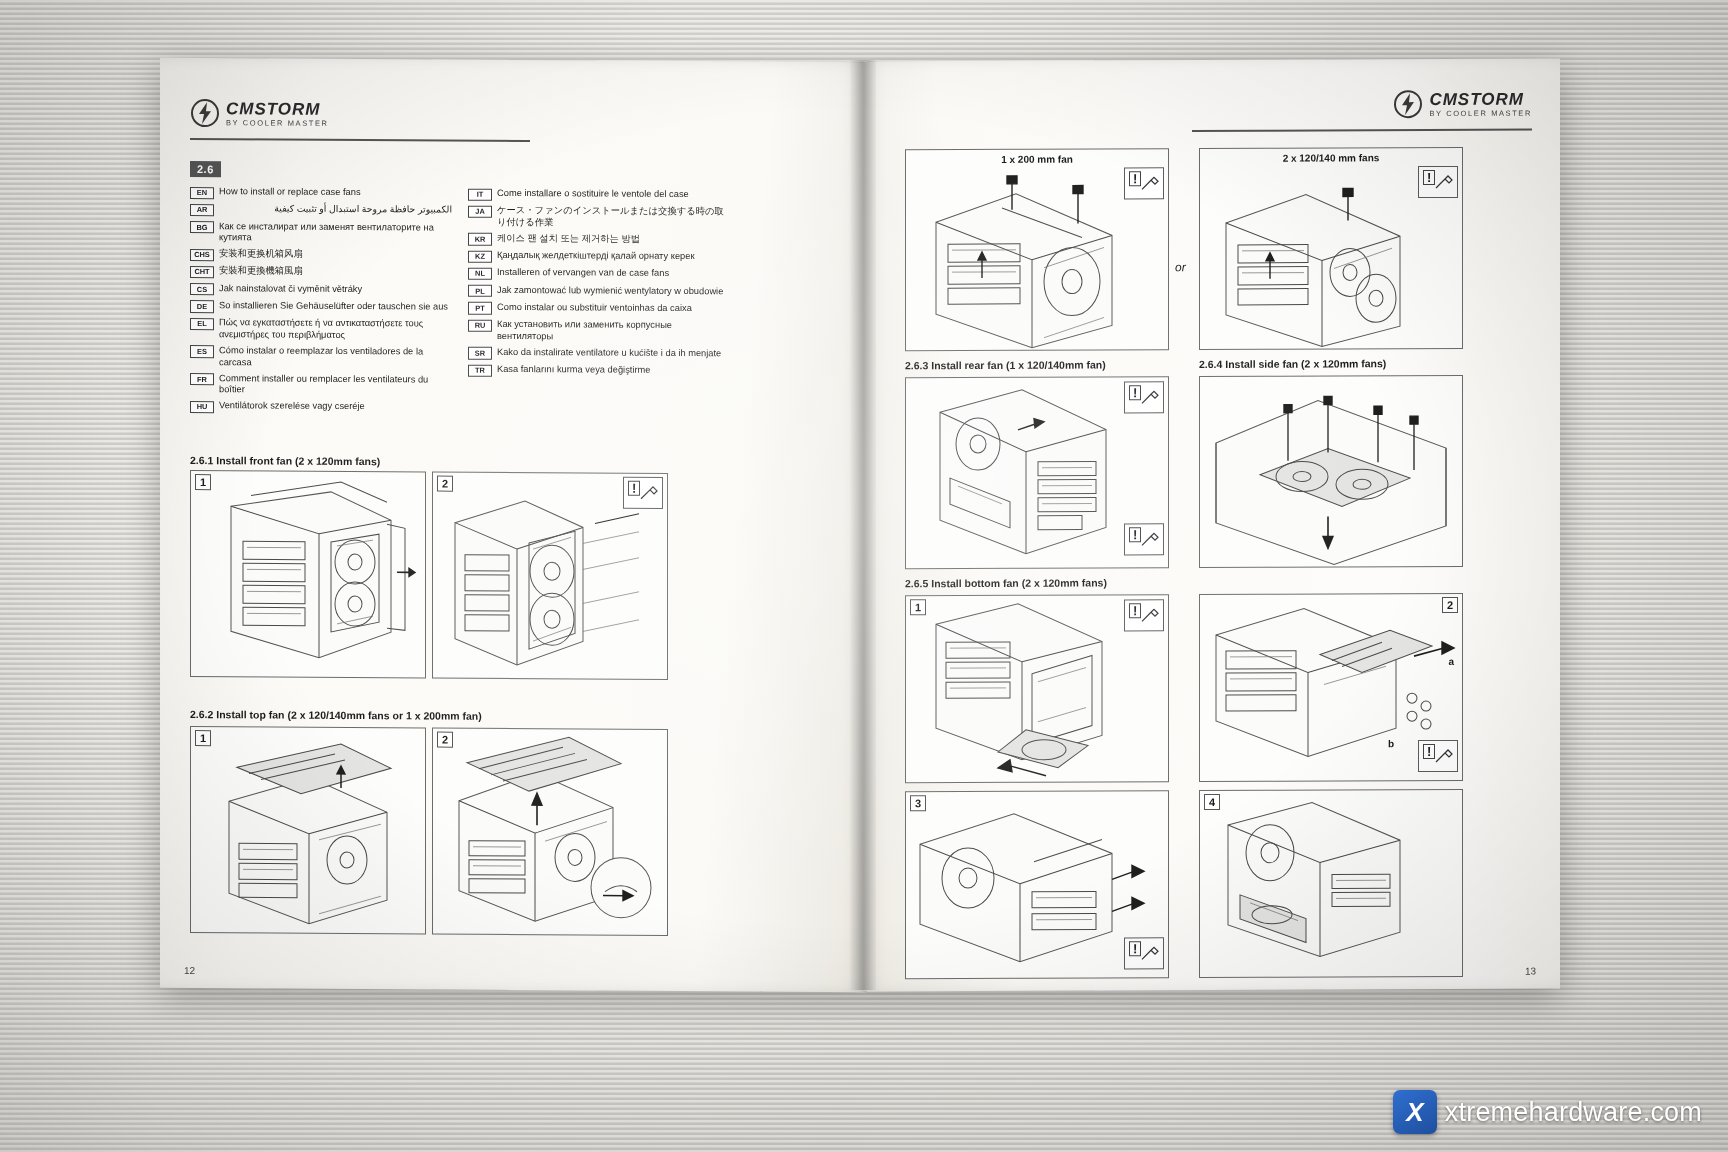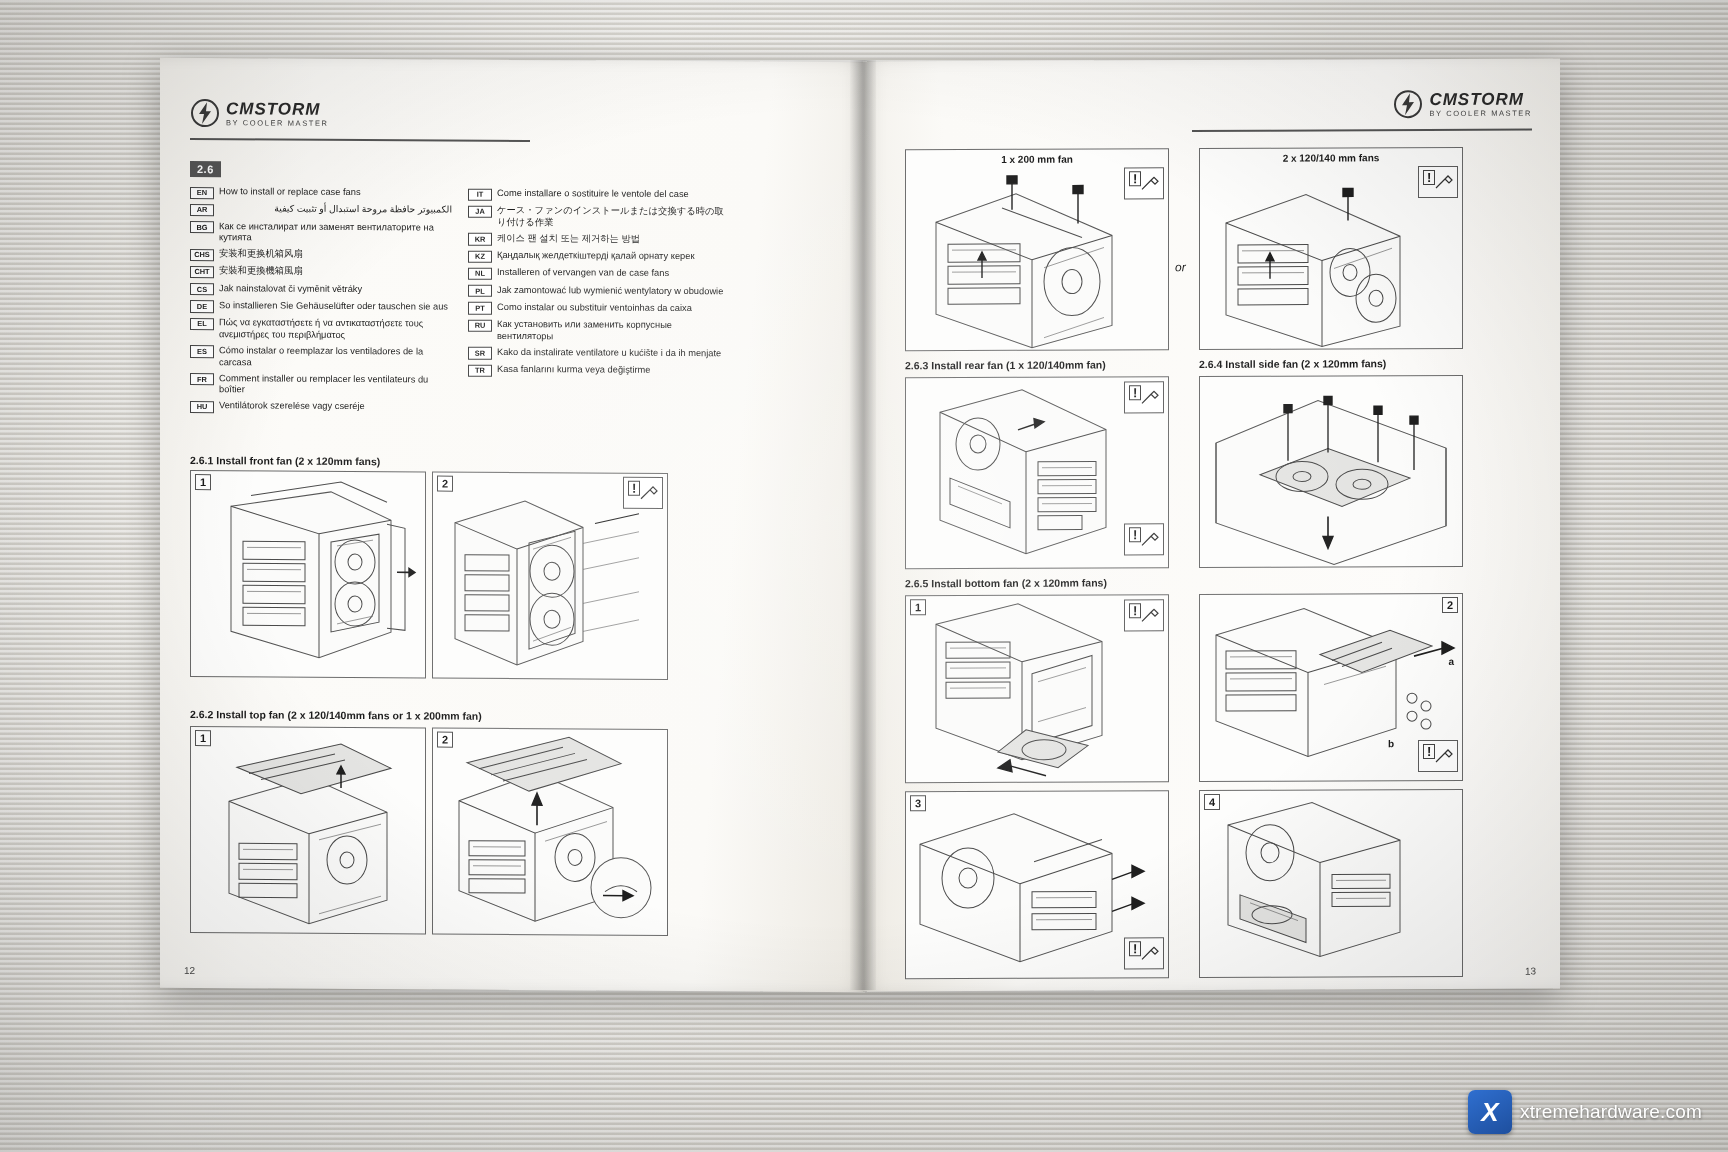--- a/index.html
+++ b/index.html
@@ -117,21 +117,21 @@
   
   .wm{
     position:absolute;right:26px;bottom:18px;display:flex;align-items:center;gap:8px;
   }
   .wm .x{
     width:44px;height:44px;background:linear-gradient(150deg,#2f6fd0,#1e4f9e);
     border-radius:7px;display:flex;align-items:center;justify-content:center;
     color:#fff;font-size:26px;font-weight:bold;font-style:italic;
     box-shadow:0 2px 5px rgba(0,0,0,0.35);
   }
-  .wm .t{color:#ffffff;font-size:19px;text-shadow:0 1px 3px rgba(0,0,0,0.55);letter-spacing:0.2px;}
+  .wm .t{color:#ffffff;font-size:27px;text-shadow:0 1px 3px rgba(0,0,0,0.55);letter-spacing:0.2px;}
 </style>
 </head>
 <body>
 
 <div class="backdrop"></div>
 
 <div class="booklet">
 
   <div class="page left">
     <div class="pg-inner">

